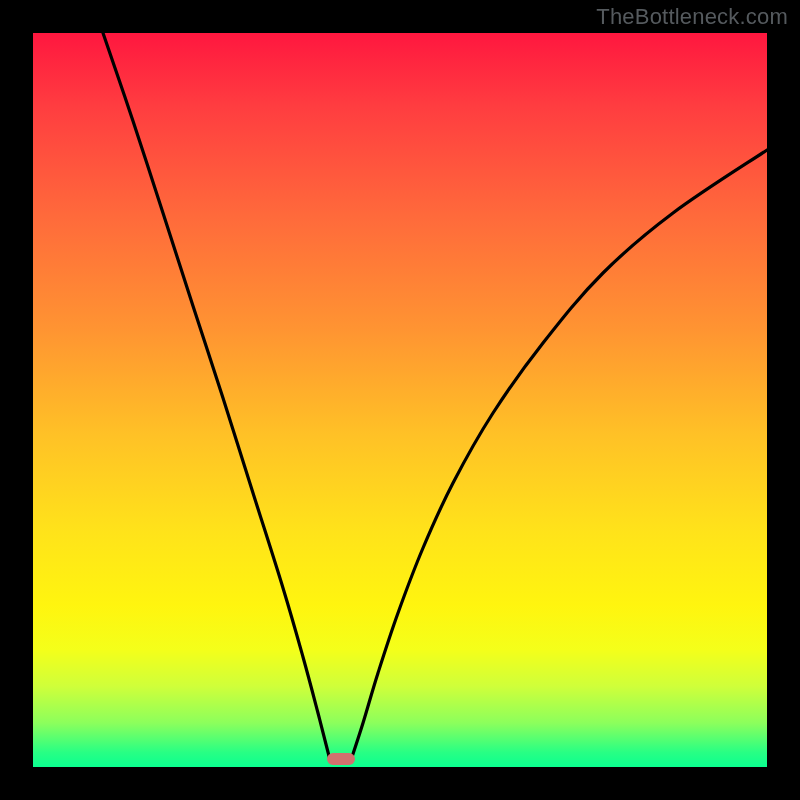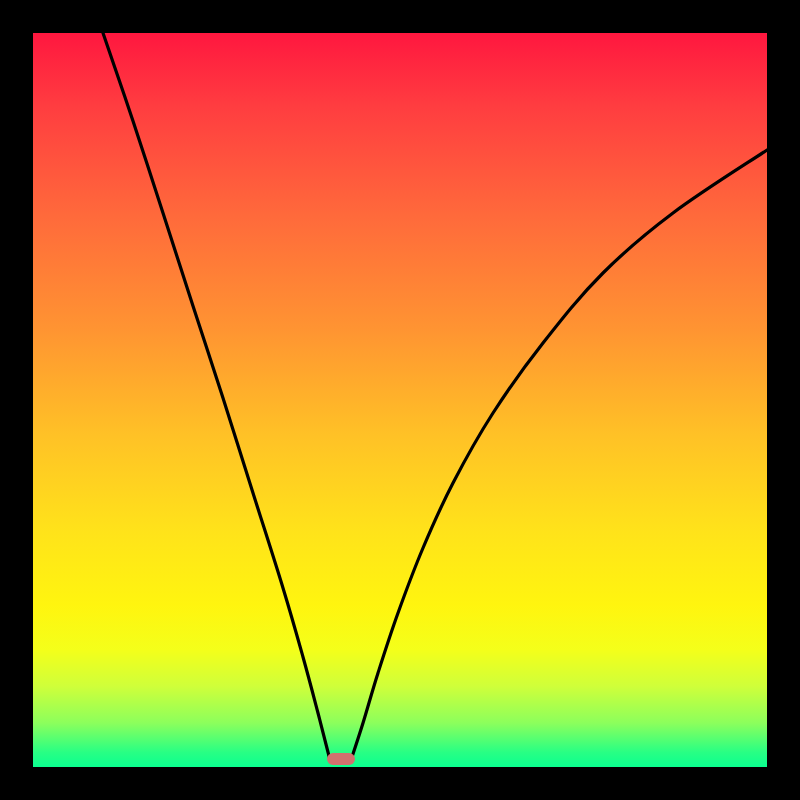--- a/index.html
+++ b/index.html
@@ -66,20 +66,21 @@
     height: 12px;
     background: #d2716e;
     border-radius: 6px;
   }
 </style>
 </head>
 <body>
 
 <div class="frame">
 
+  <div class="attribution">TheBottleneck.com</div>
 
   <div class="plot-area">
 
     <svg class="curve" viewBox="0 0 734 734" preserveAspectRatio="none">
       <path id="left-path" fill="none" stroke="#000" stroke-width="3.2" stroke-linecap="round" d="M 70 0 C 75.4 15.84, 89.2 55.6, 100 88 C 110.8 120.4, 119.2 146.7, 130 180 C 140.8 213.3, 149.2 239.7, 160 273 C 170.8 306.3, 179.2 331.34000000000003, 190 365 C 200.8 398.65999999999997, 209.2 425.8, 220 460 C 230.8 494.2, 241 525.48, 250 555 C 259 584.52, 263.7 601.5, 270 624 C 276.3 646.5, 280.14 661.46, 285 680 C 289.86 698.54, 294.84 718.54, 297 727"></path>
       <path id="right-path" fill="none" stroke="#000" stroke-width="3.2" stroke-linecap="round" d="M 318 727 C 320.16 720.34, 325.14 705.66, 330 690 C 334.86 674.34, 338.7 659.8, 345 640 C 351.3 620.2, 356.9 602.5, 365 580 C 373.1 557.5, 380.1 538.4, 390 515 C 399.9 491.6, 407.4 474.3, 420 450 C 432.6 425.7, 443.8 405.2, 460 380 C 476.2 354.8, 490.2 335.2, 510 310 C 529.8 284.8, 546.6 263.4, 570 240 C 593.4 216.6, 610.48 202.14, 640 180 C 669.52 157.86, 717.08 128.34, 734 117"></path>
     </svg>
 
     <div id="marker" class="marker" style="left: 294px; top: 720px; width: 28px; height: 12px;"></div>
   </div>

